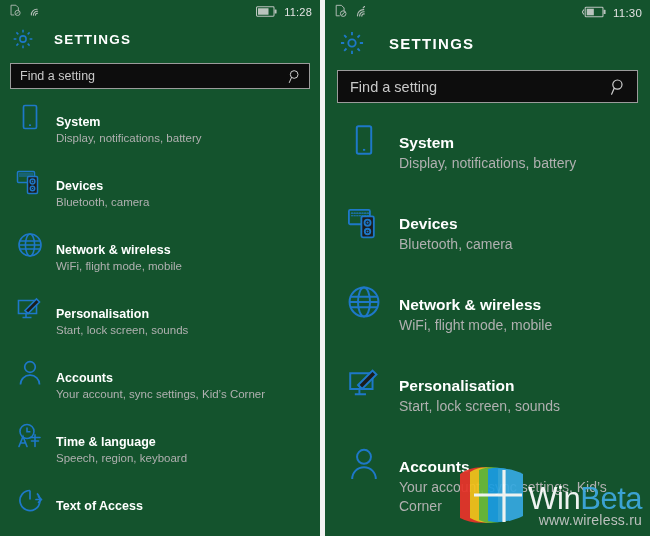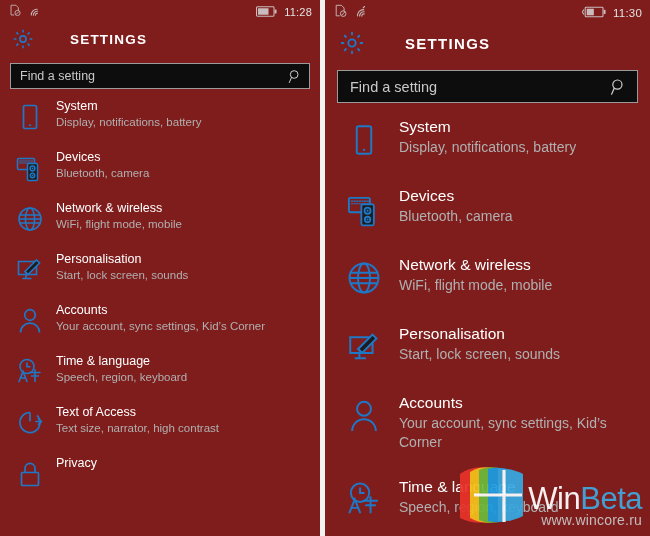--- a/index.html
+++ b/index.html
@@ -14,21 +14,21 @@
     font-family: "Liberation Sans", "DejaVu Sans", sans-serif;
   }
   .screens {
     display: flex;
     width: 650px;
     height: 536px;
     position: relative;
   }
   .panel {
     position: relative;
-    background: #7f1d1d;
+    background: #14532d;
     overflow: hidden;
     height: 536px;
   }
   .panel-left  { width: 320px; }
   .divider {
     width: 5px;
     height: 536px;
     background: #f2f2f2;
     flex: 0 0 5px;
   }
@@ -54,21 +54,20 @@
     font-family: "Liberation Sans", sans-serif;
   }
   .panel-right .sb-time { font-size: 11.5px; }
 
   
   .header {
     display: flex;
     align-items: center;
     padding-left: 12px;
     height: 32px;
-    gap: 16px;
   }
   .panel-right .header { height: 36px; padding-left: 14px; }
   .gear { flex: 0 0 auto; line-height: 0; }
   .app-title {
     color: #fff;
     font-size: 13.5px;
     font-weight: bold;
     letter-spacing: 1.2px;
     margin-left: 20px;
   }
@@ -130,21 +129,22 @@
     width: 42px;
     height: 42px;
     margin-top: 2px;
   }
   .item-text { margin-left: 10px; }
   .panel-right .item-text { margin-left: 14px; }
   .item-title {
     color: #ffffff;
     font-size: 12.5px;
     line-height: 15px;
-    font-weight: normal;
+    font-weight: bold;
+    margin-top: 16px;
   }
   .panel-right .item-title { font-size: 15.5px; line-height: 19px; }
   .item-sub {
     color: #b0b0b0;
     font-size: 11.5px;
     line-height: 15px;
     margin-top: 1px;
   }
   .panel-right .item-sub { font-size: 14px; line-height: 19px; margin-top: 2px; }
 
@@ -330,21 +330,20 @@
       <div class="item">
         <span class="item-ico">
           <svg width="32" height="32" viewBox="0 0 32 32" fill="none" stroke="#1e78c8" stroke-width="1.7">
             <path d="M16 5.5v9"></path>
             <path d="M16 5.5a10 10 0 1 0 7 2.9"></path>
             <path d="M22 14.5h5.5M24.5 11.6l3 2.9-3 2.9" stroke-linecap="round" stroke-linejoin="round"></path>
           </svg>
         </span>
         <span class="item-text">
           <div class="item-title">Text of Access</div>
-          <div class="item-sub">Text size, narrator, high contrast</div>
         </span>
       </div>
 
       <div class="item">
         <span class="item-ico">
           <svg width="32" height="32" viewBox="0 0 32 32" fill="none" stroke="#1e78c8" stroke-width="1.7">
               <rect x="7.5" y="14.5" width="17" height="13" rx="1"></rect>
               <path d="M11 14.5v-4.2a5 5 0 0 1 10 0v4.2"></path>
             </svg>
         </span>
@@ -517,18 +516,18 @@
           <path d="M36 3 C44 1 52 1.5 60 5 L60 53 C52 56.5 44 57 36 55 Z" fill="#1b9de2"></path>
           <path d="M46 2.5 C54 2 63 4 71 8 L71 50 C63 54 54 56 46 55.5 Z" fill="#36a9e1"></path>
           <g stroke="#ffffff" stroke-width="3.2" fill="none">
             <path d="M22 29 H70"></path>
             <path d="M52 4 V56"></path>
           </g>
         </svg>
       </span>
       <span class="wm-textwrap">
         <span class="wm-name"><span class="wm-win">Win</span><span class="wm-beta">Beta</span></span>
-        <span class="wm-url">www.wincore.ru</span>
+        <span class="wm-url">www.wireless.ru</span>
       </span>
     </div>
 
   </div>
 </div>
 
 </body></html>

